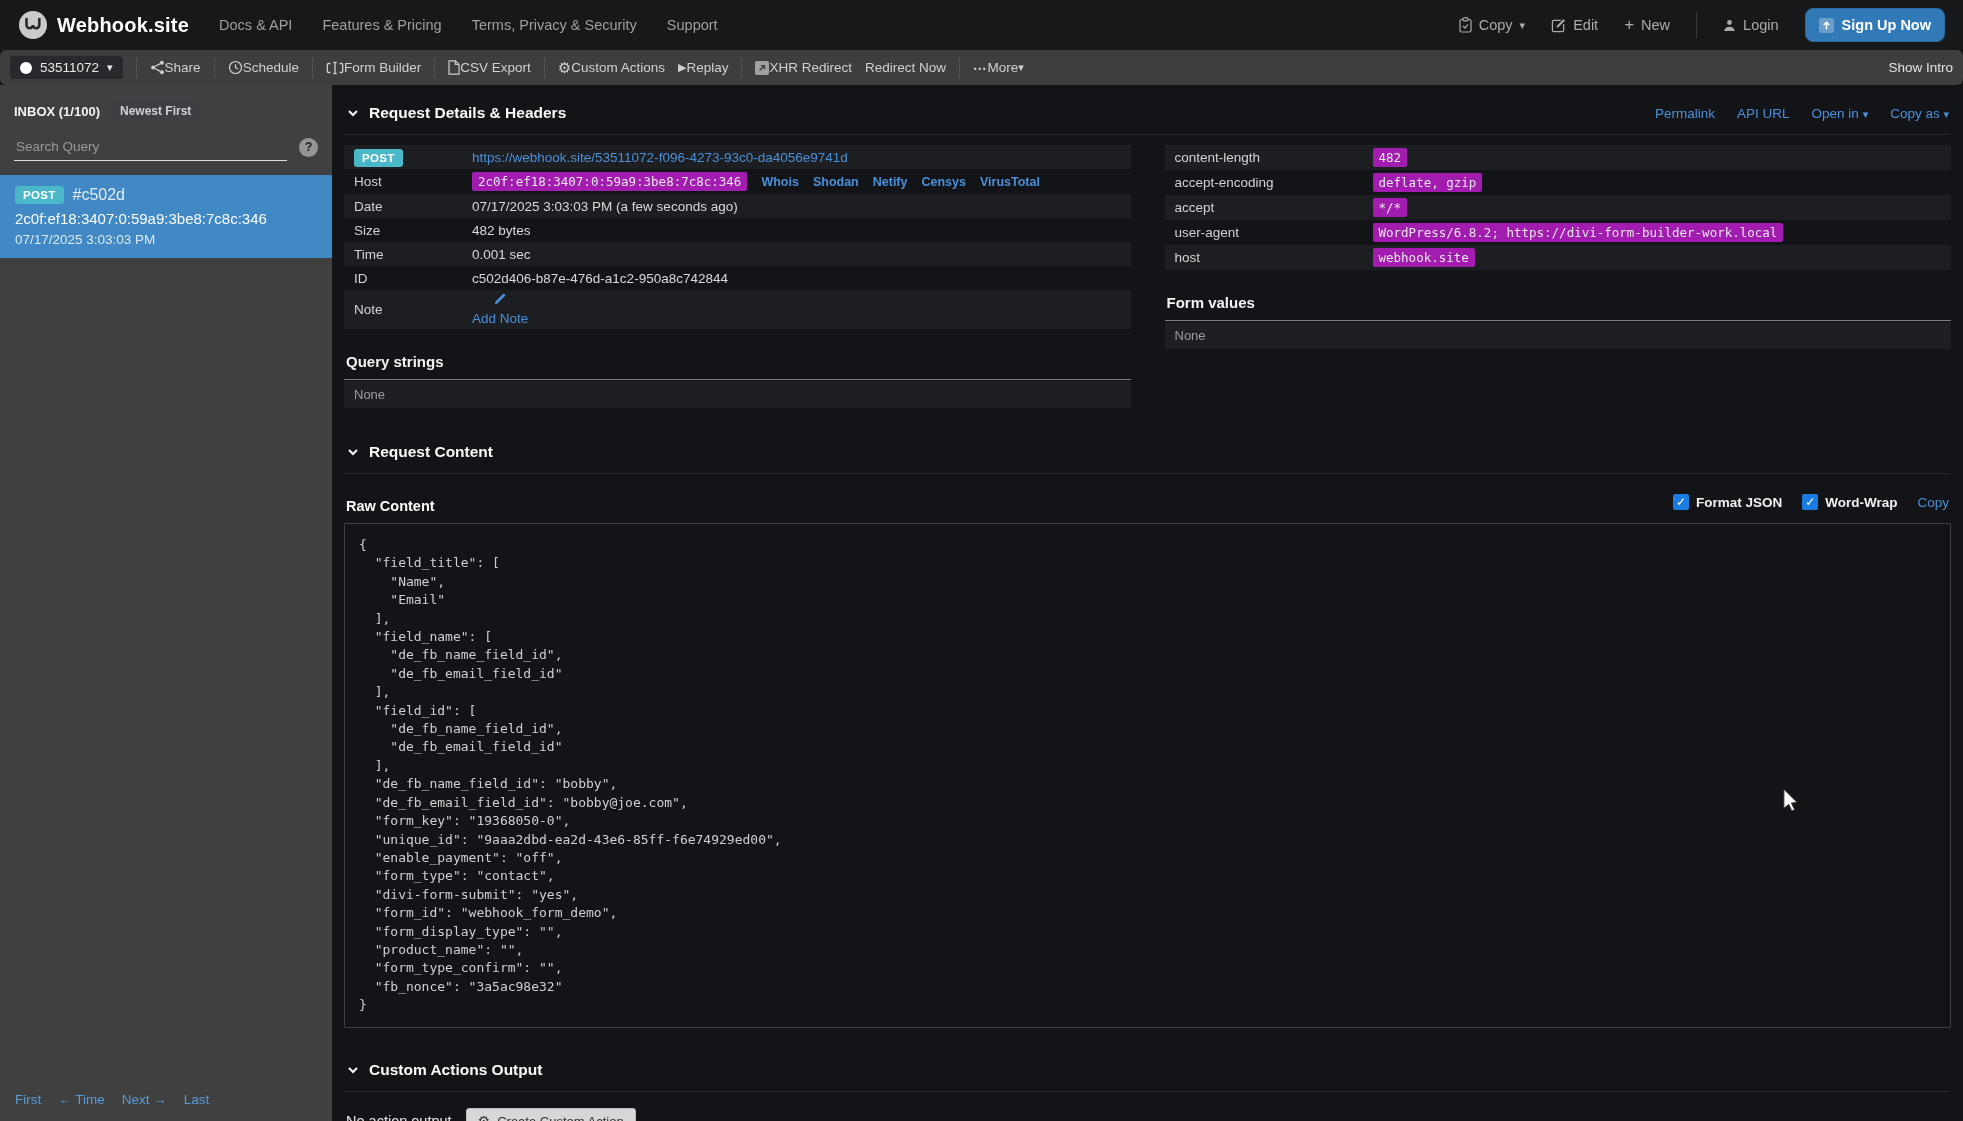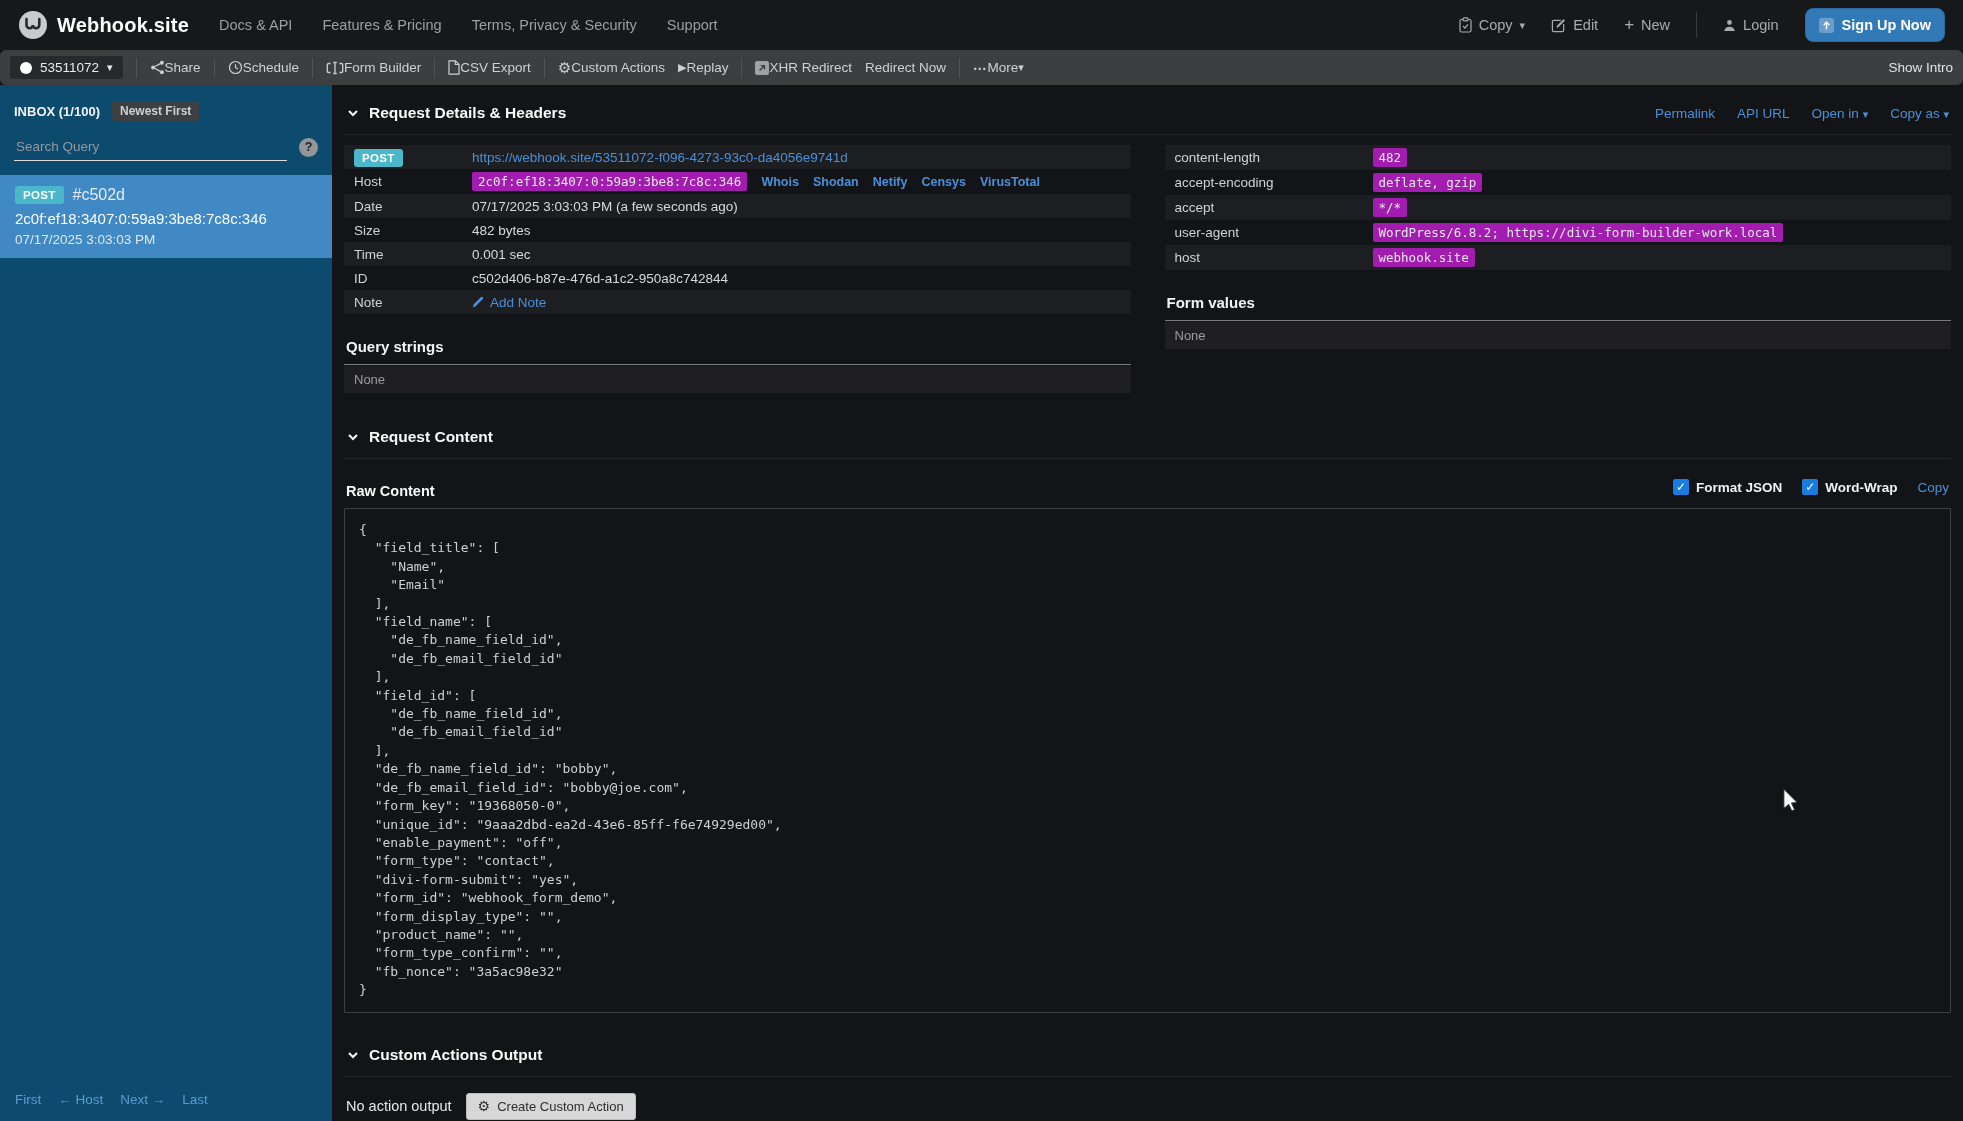--- a/index.html
+++ b/index.html
@@ -43,21 +43,21 @@
     align-items:center; gap:8px; color:#e8e9ea; cursor:pointer;
   }
   .token-dot { width:12px; height:12px; background:#fff; border-radius:50%; }
   .tb-right { margin-left:auto; color:#e2e3e4; cursor:pointer; font-size:13.5px; }
   .sq-icon { width:15px; height:15px; }
 
   
   .app-body { display:flex; height:1036px; }
 
   
-  .sidebar { width:332px; flex-shrink:0; background:#0c4a6e; position:relative; }
+  .sidebar { width:332px; flex-shrink:0; background:#404040; position:relative; }
   .inbox-row { display:flex; align-items:center; gap:12px; padding:16px 14px 10px 14px; }
   .inbox-label { color:#f2f3f4; font-weight:bold; font-size:13px; }
   .sort-badge { background:#3e3f42; color:#cfd0d3; font-size:12px; font-weight:bold;
                 padding:3px 8px; border-radius:3px; cursor:pointer; }
   .search-row { display:flex; align-items:center; padding:2px 14px 14px 14px; gap:12px; }
   .search-input {
     flex:1; background:transparent; border:none; border-bottom:1px solid #dcdcdc;
     color:#e8e8e8; font-size:13.5px; padding:6px 2px; outline:none;
     font-family:"Liberation Sans", sans-serif;
   }
@@ -102,21 +102,21 @@
   .d-label { width:118px; flex-shrink:0; color:#d2d3d5; }
   .h-label { width:198px; flex-shrink:0; color:#d2d3d5; }
   .d-value { color:#d8d9db; }
   .mono-chip {
     font-family:"DejaVu Sans Mono", monospace; font-size:12.5px; background:#a21caf;
     color:#e6e6e8; padding:2px 6px; border-radius:2px; white-space:nowrap;
   }
   .url-link { color:#4a90d9; font-size:13.5px; cursor:pointer; text-decoration:none; }
   .host-links { display:flex; gap:14px; margin-left:14px; }
   .host-link { color:#4a90d9; font-size:12.5px; font-weight:bold; cursor:pointer; }
-  .note-link { color:#4a90d9; display:flex; align-items:center; gap:6px; cursor:pointer; }
+  .note-link { color:#4a90d9; display:flex; align-items:center; gap:6px; cursor:pointer;flex-direction:column; }
 
   .sub-title { color:#f2f3f4; font-weight:bold; font-size:15px; margin-top:24px; padding:0 2px 9px 2px; }
   .sub-hr { border:none; border-top:1px solid #7d7e82; margin:0 0 0 0; }
   .none-row { background:rgba(255,255,255,.05); color:#9b9c9f; font-size:13px;
               padding:6px 10px; margin-top:1px; }
 
   .raw-row { display:flex; align-items:center; margin-top:16px; padding:0 2px; }
   .raw-label { color:#fafafa; font-weight:bold; font-size:14.5px;margin-top:8px; }
   .raw-controls { margin-left:auto; display:flex; align-items:center; gap:20px; }
   .chk-wrap { display:flex; align-items:center; gap:7px; cursor:pointer; }
@@ -301,21 +301,21 @@
     <div class="request-item">
       <div class="ri-top">
         <span class="method-badge">POST</span>
         <span class="ri-id">#c502d</span>
       </div>
       <div class="ri-ip">2c0f:ef18:3407:0:59a9:3be8:7c8c:346</div>
       <div class="ri-time">07/17/2025 3:03:03 PM</div>
     </div>
     <div class="pagination">
       <a class="page-link">First</a>
-      <a class="page-link">← Host</a>
+      <a class="page-link">← Time</a>
       <a class="page-link">Next →</a>
       <a class="page-link">Last</a>
     </div>
   </div>
 
   <div class="main">
 
     <div class="section-header">
       <span class="section-title">
         <span>

